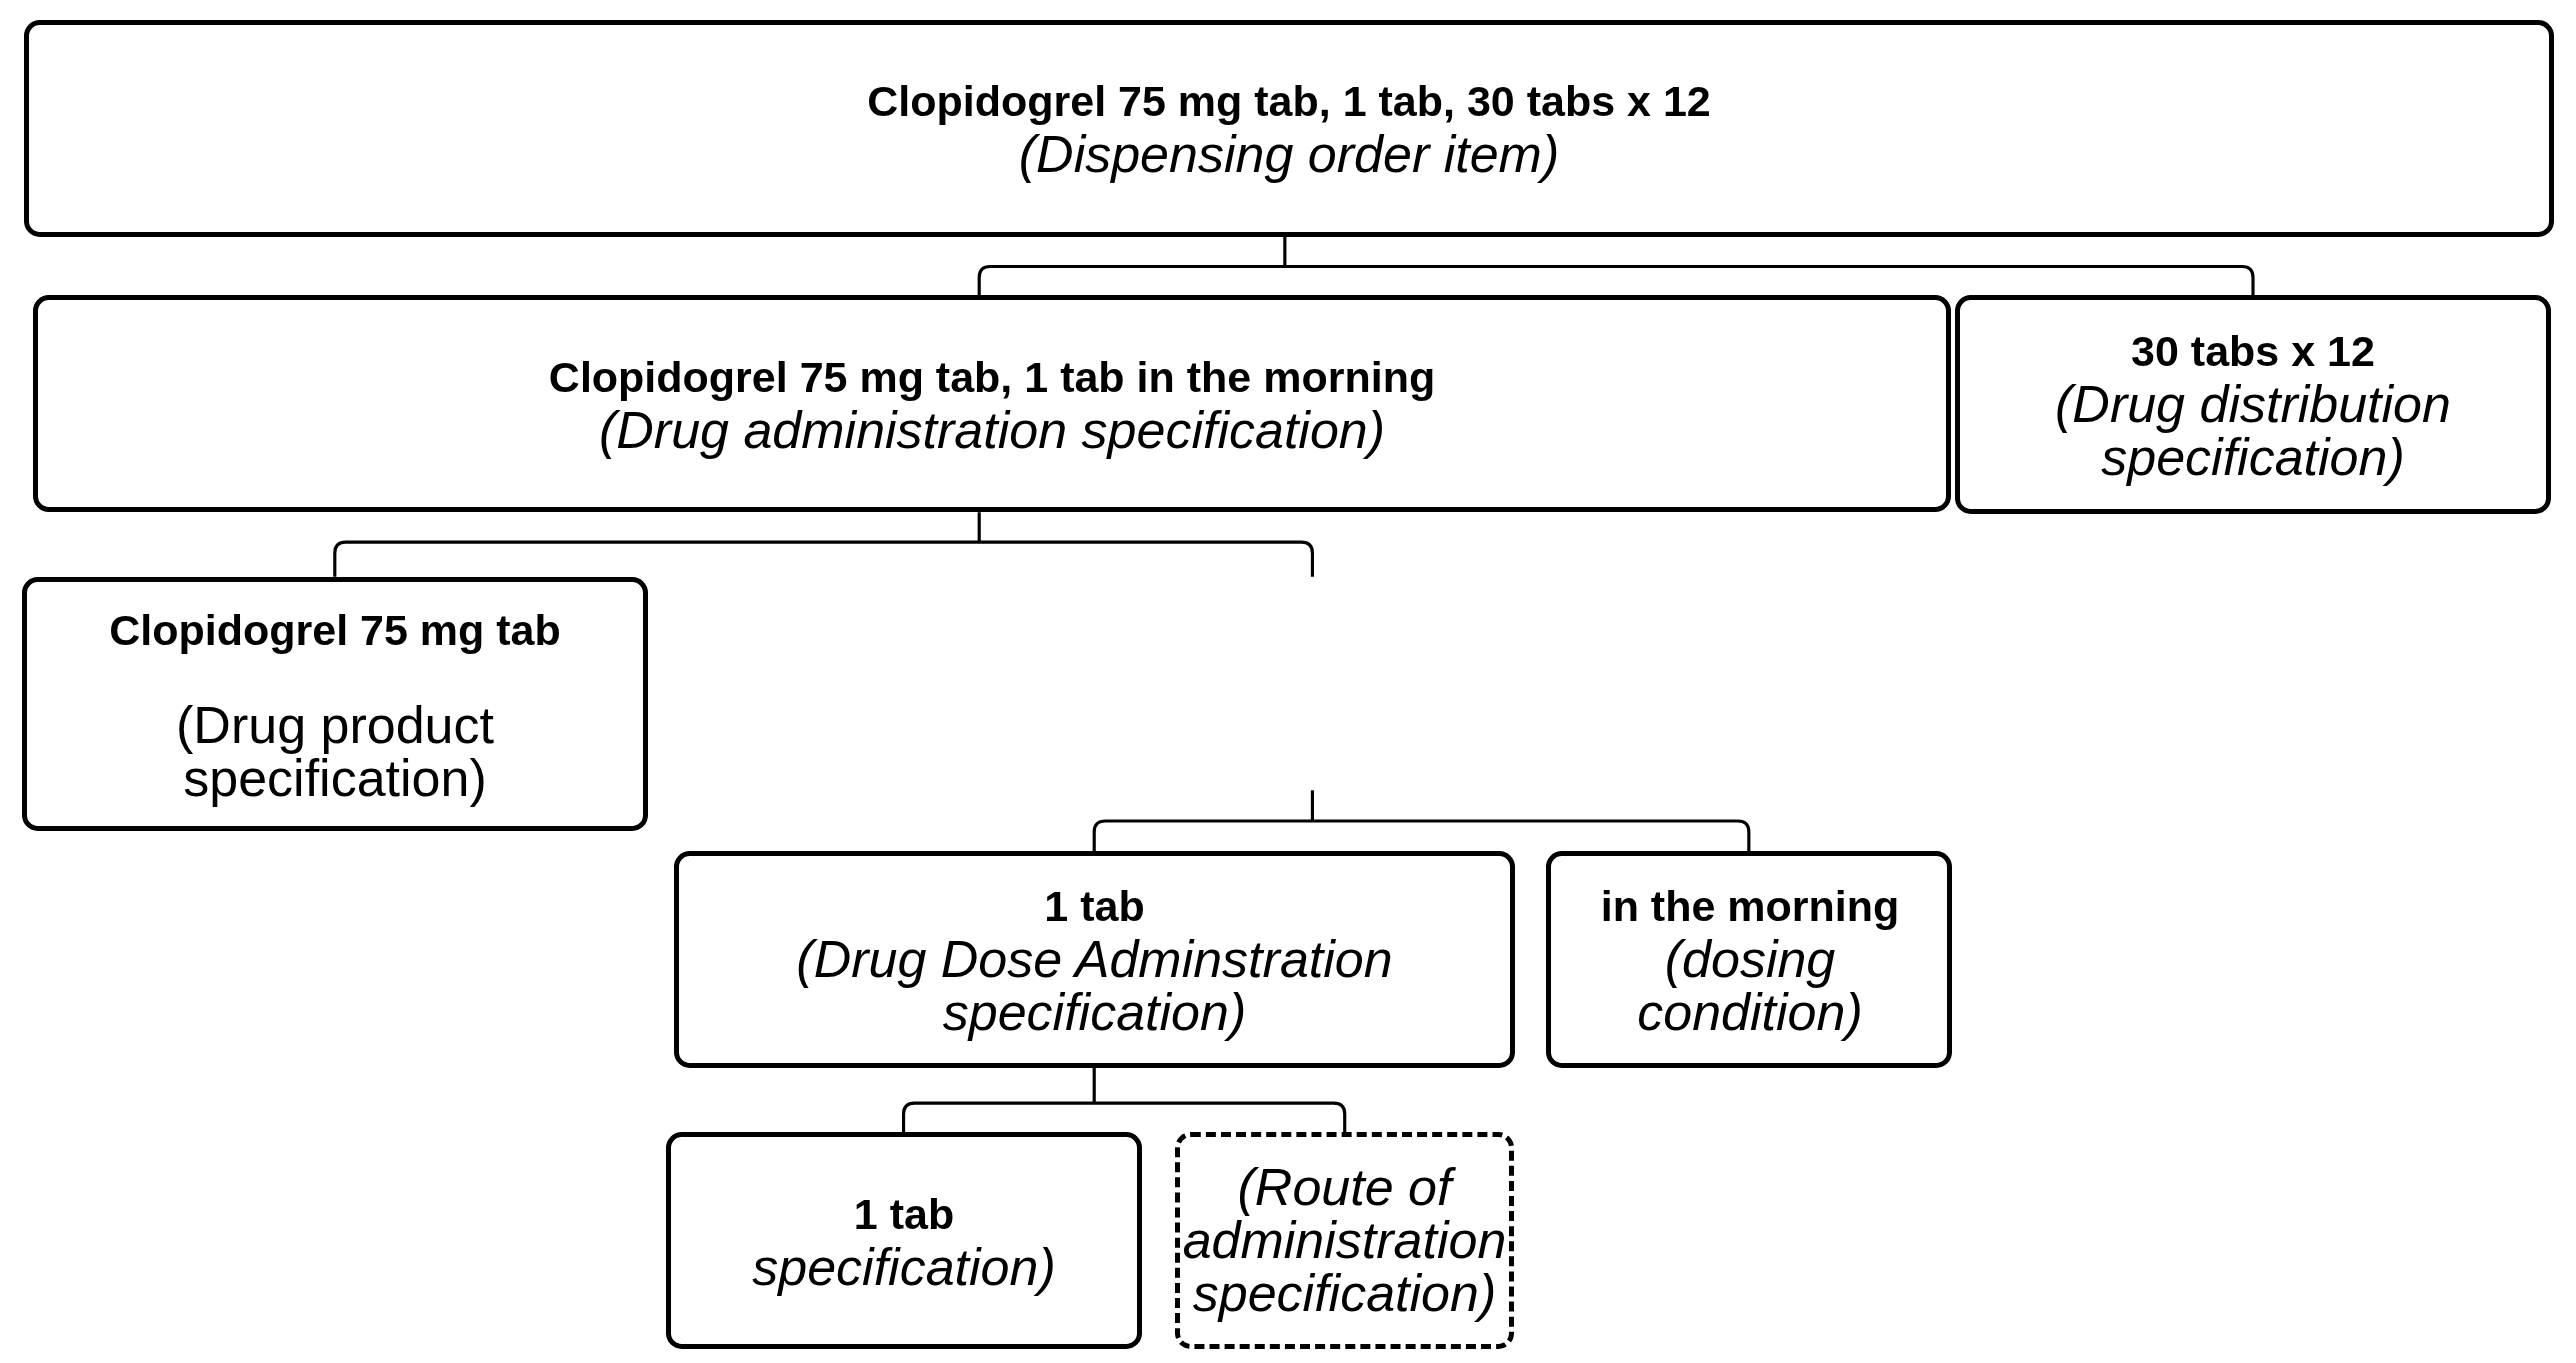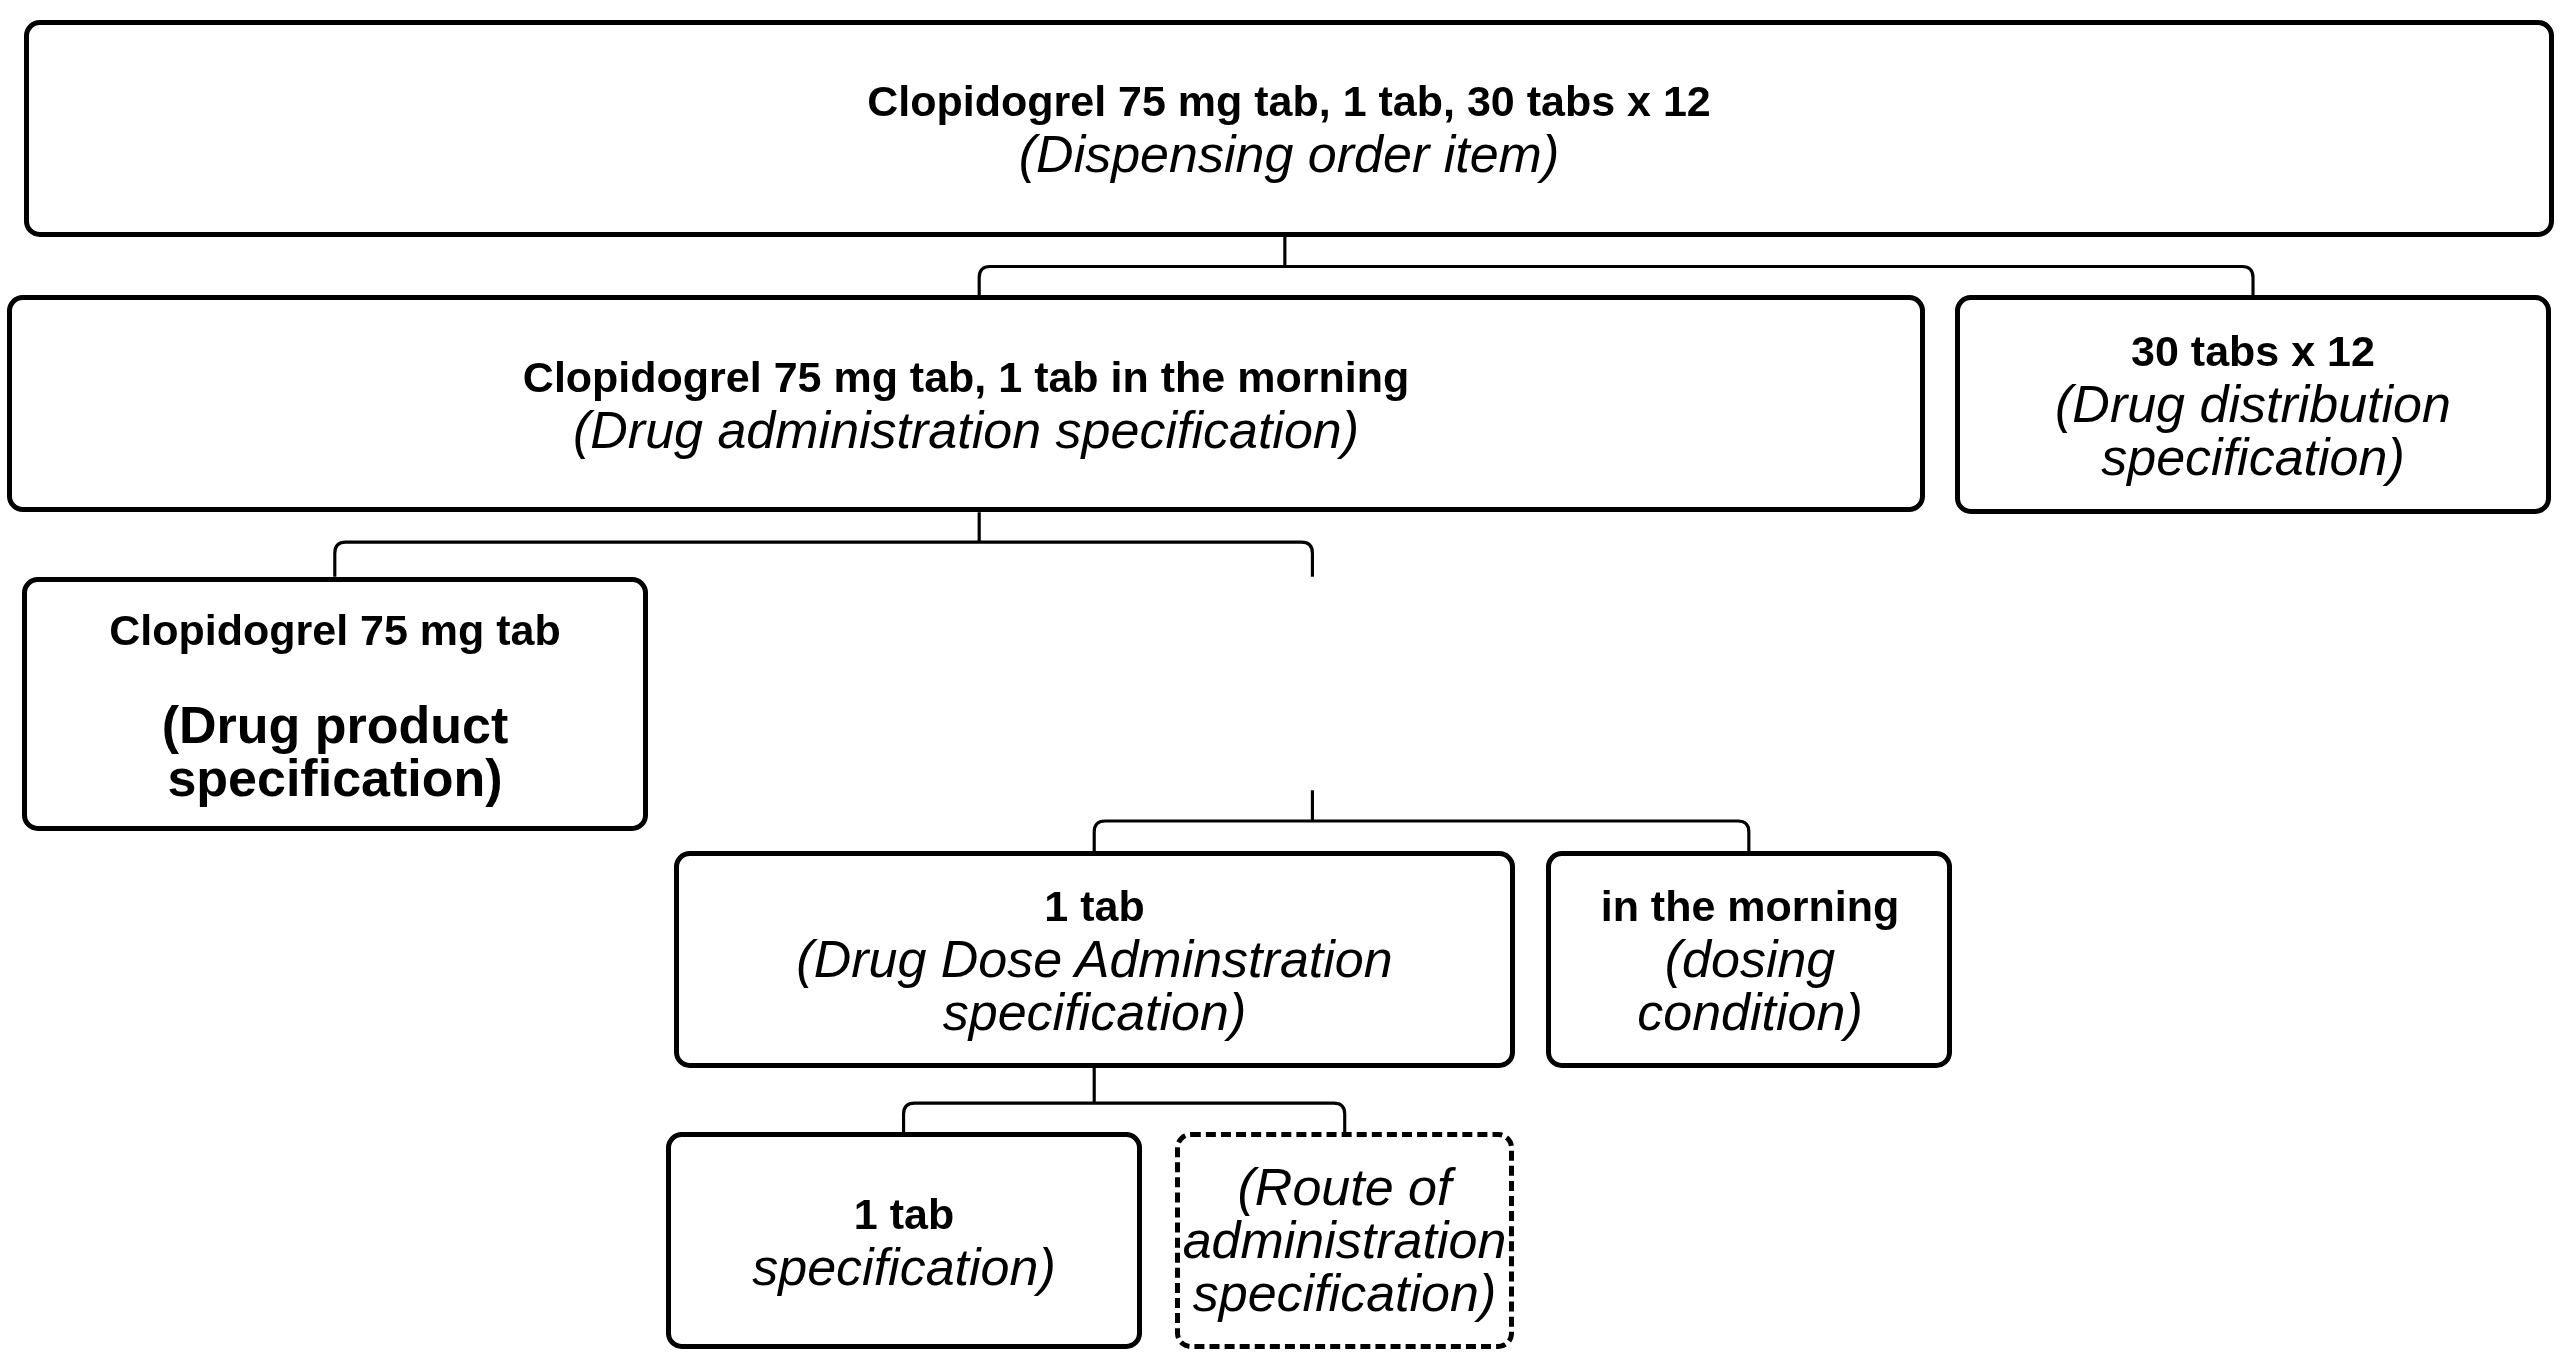--- a/index.html
+++ b/index.html
@@ -44,21 +44,20 @@
     line-height: 53px;
     white-space: nowrap;
   }
   .sub {
     font-style: italic;
     font-size: 52px;
     line-height: 53px;
   }
   .sub.roman {
     font-style: normal;
-    font-weight: bold;
   }
   .sub .line {
     display: block;
     white-space: nowrap;
   }
 </style>
 </head>
 <body>
 
 <div id="canvas">
@@ -76,21 +75,21 @@
     </g>
   </svg>
 
   <div class="box" style="left:24px; top:19.7px; width:2530px; height:217px;">
     <div class="title">Clopidogrel 75 mg tab, 1 tab, 30 tabs x 12</div>
     <div class="sub">
       <span class="line">(Dispensing order item)</span>
     </div>
   </div>
 
-  <div class="box" style="left:7px; top:295px; width:1918px; height:217px;align-items:center;">
+  <div class="box" style="left:33px; top:295px; width:1918px; height:217px;align-items:center;">
     <div class="title">Clopidogrel 75 mg tab, 1 tab in the morning</div>
     <div class="sub">
       <span class="line">(Drug administration specification)</span>
     </div>
   </div>
 
   <div class="box" style="left:1955px; top:295px; width:596px; height:219px;align-items:center;">
     <div class="title">30 tabs x 12</div>
     <div class="sub">
       <span class="line">(Drug distribution</span>

